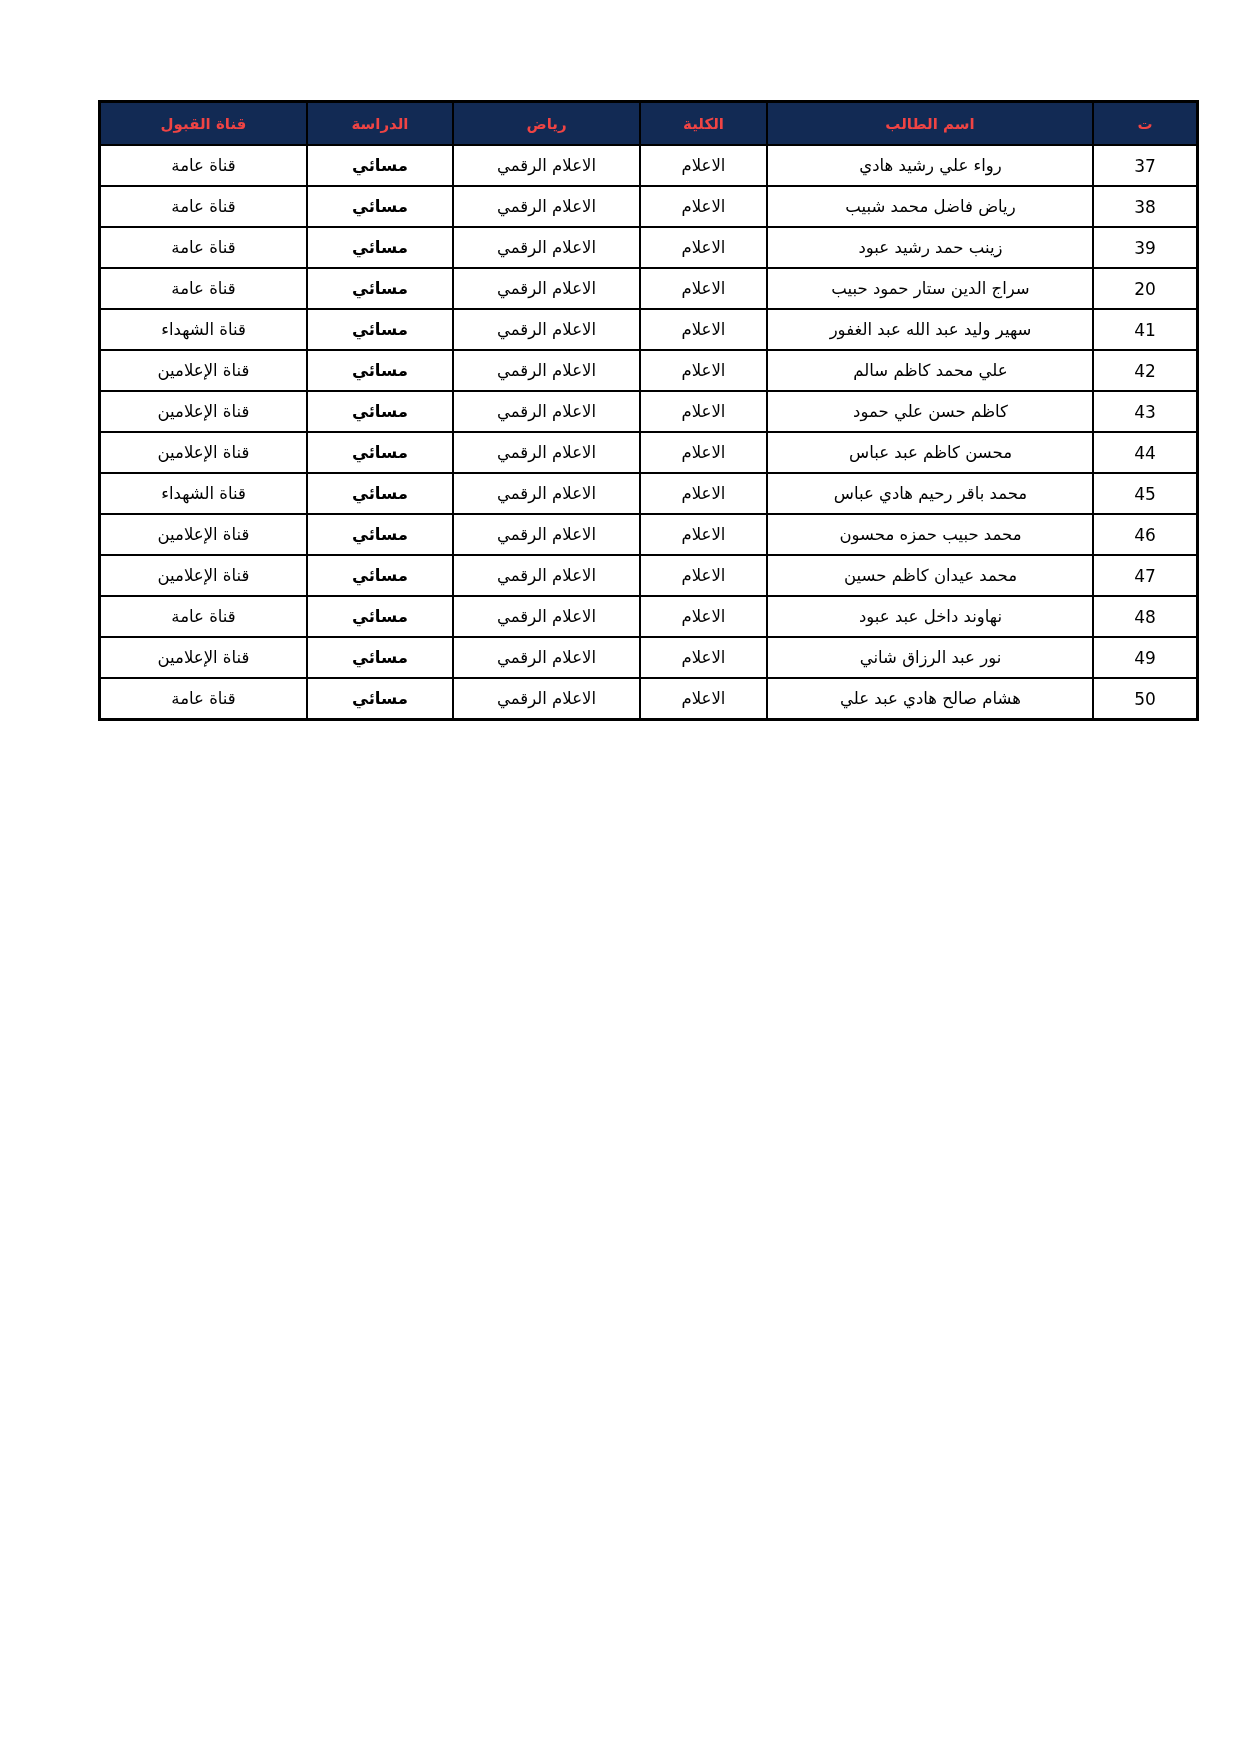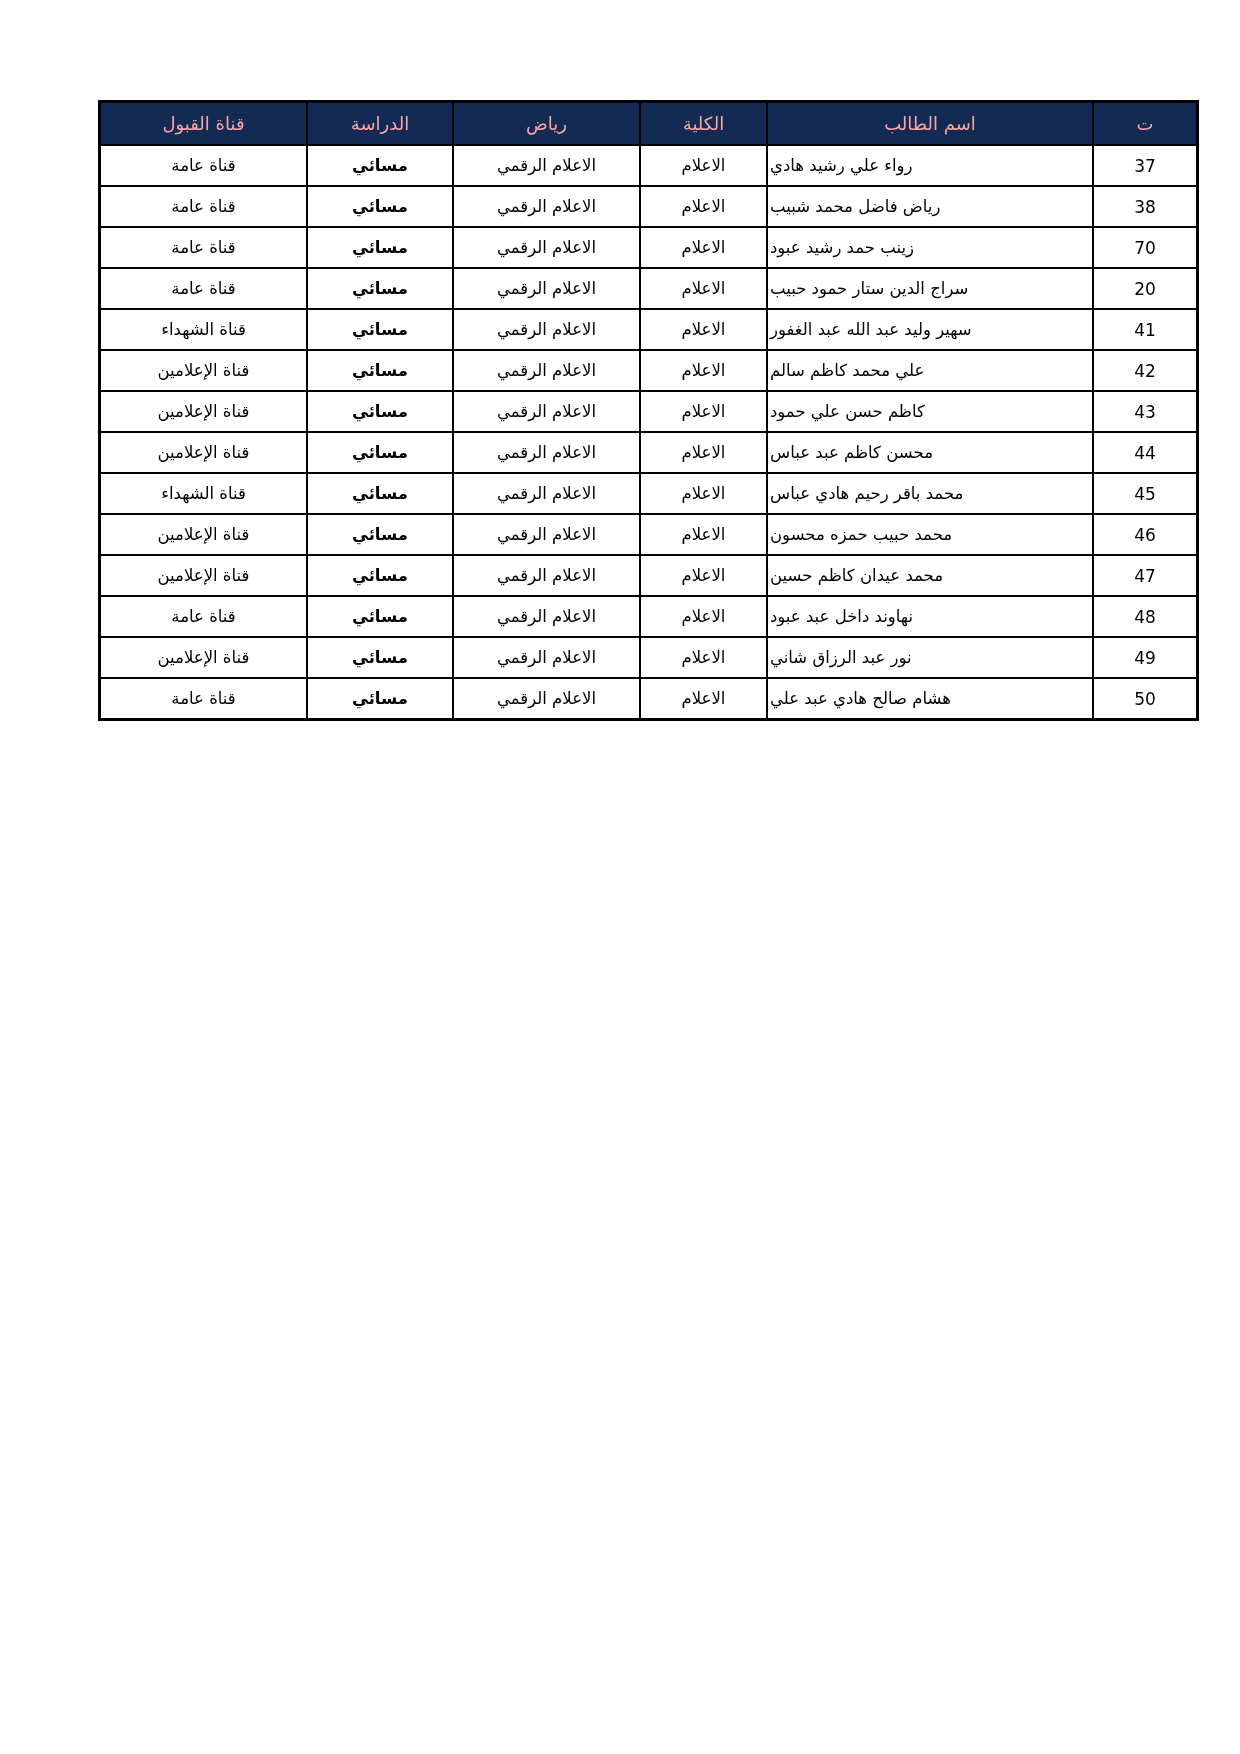--- a/index.html
+++ b/index.html
@@ -27,43 +27,43 @@
   .students-table th,
   .students-table td {
     border: 2px solid #000000;
     text-align: center;
     vertical-align: middle;
     overflow: hidden;
     white-space: nowrap;
   }
   .students-table th {
     background: #122a54;
-    color: #fca5a5;
-    font-weight: normal;
-    font-size: 18px;
+    color: #ef4444;
+    font-weight: bold;
+    font-size: 15px;
     height: 41px;
     padding: 0 4px;
   }
   .students-table td {
     background: #ffffff;
     color: #000000;
     font-size: 16.5px;
     height: 39px;
     padding: 0 2px;
   }
   
   .col-index      { width: 94px;  }
   .col-name       { width: 316px; }
   .col-college    { width: 117px; }
   .col-department { width: 177px; }
   .col-study      { width: 136px; font-weight: bold; }
   .col-channel    { width: 197px; }
   
   td.col-name {
-    text-align: left;
+    text-align: center;
     padding-right: 1px;
     margin-left: 36px;
   }
   
   td.col-index {
     font-size: 17px;
     border-radius: 8px;
   }
 </style>
 </head>
@@ -92,21 +92,21 @@
         </tr>
         <tr>
           <td class="col-index">38</td>
           <td class="col-name">رياض فاضل محمد شبيب</td>
           <td class="col-college">الاعلام</td>
           <td class="col-department">الاعلام الرقمي</td>
           <td class="col-study">مسائي</td>
           <td class="col-channel">قناة عامة</td>
         </tr>
         <tr>
-          <td class="col-index">70</td>
+          <td class="col-index">39</td>
           <td class="col-name">زينب حمد رشيد عبود</td>
           <td class="col-college">الاعلام</td>
           <td class="col-department">الاعلام الرقمي</td>
           <td class="col-study">مسائي</td>
           <td class="col-channel">قناة عامة</td>
         </tr>
         <tr>
           <td class="col-index">20</td>
           <td class="col-name">سراج الدين ستار حمود حبيب</td>
           <td class="col-college">الاعلام</td>

